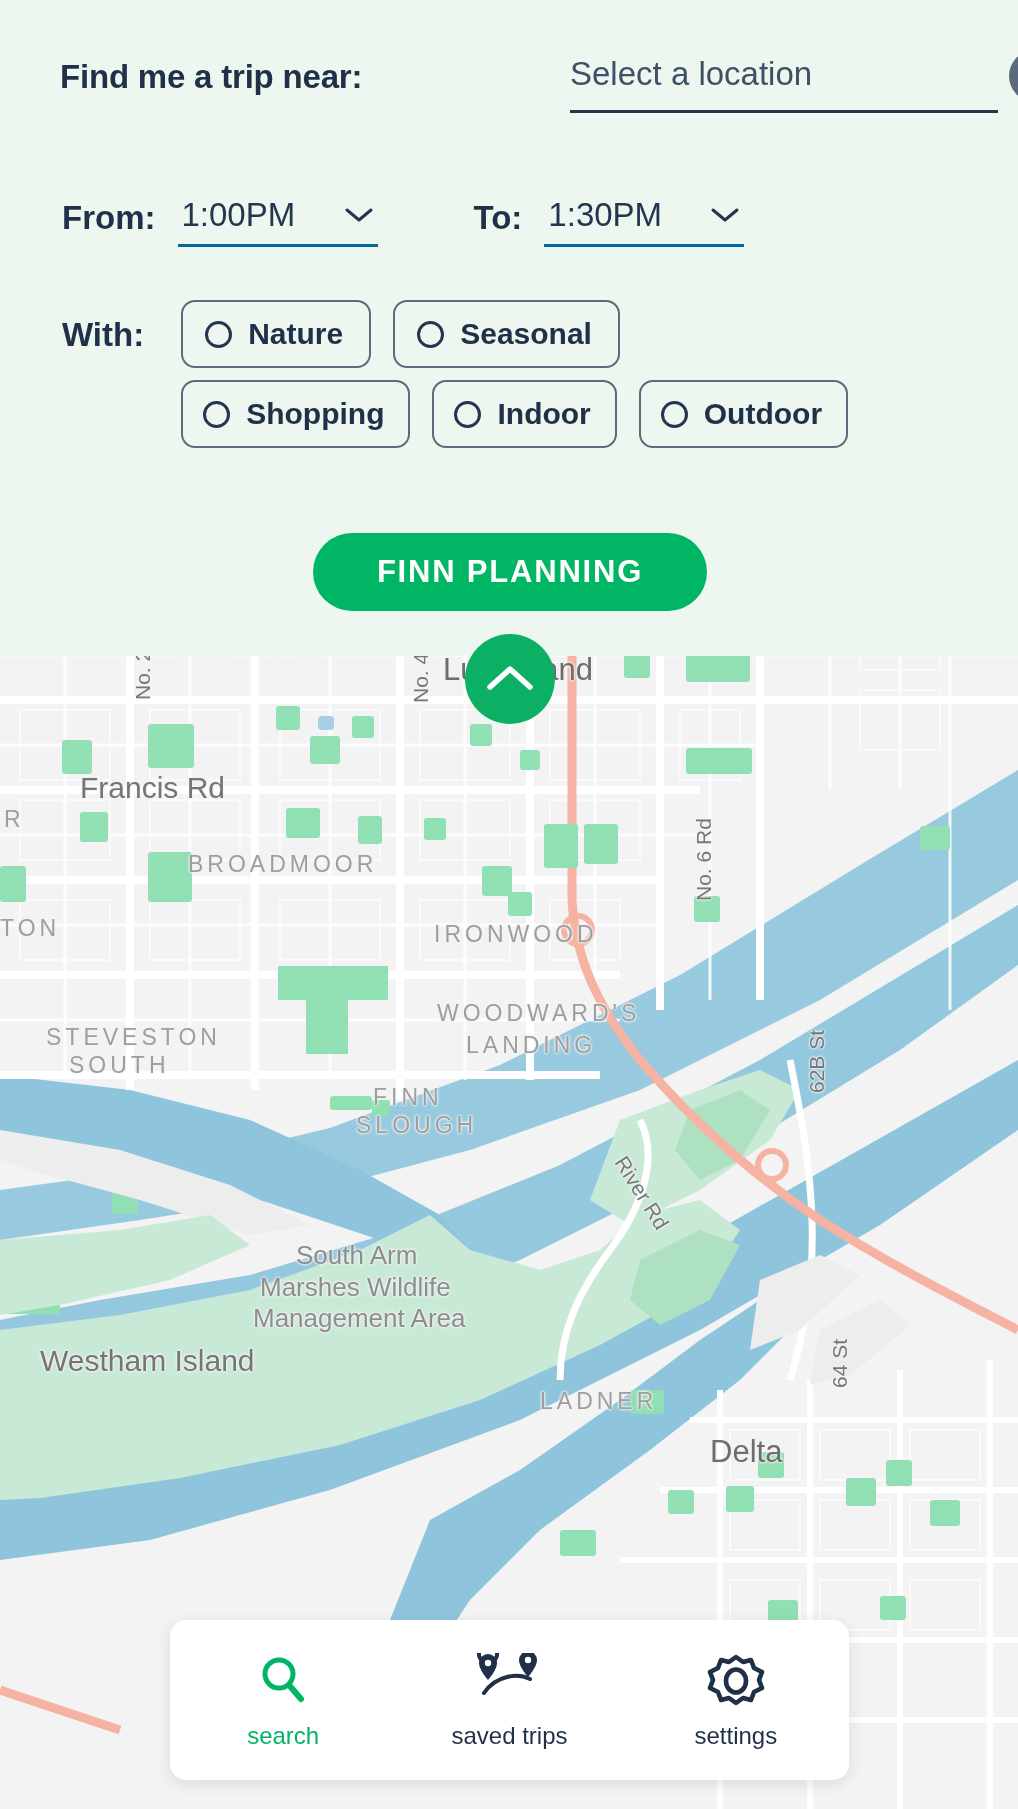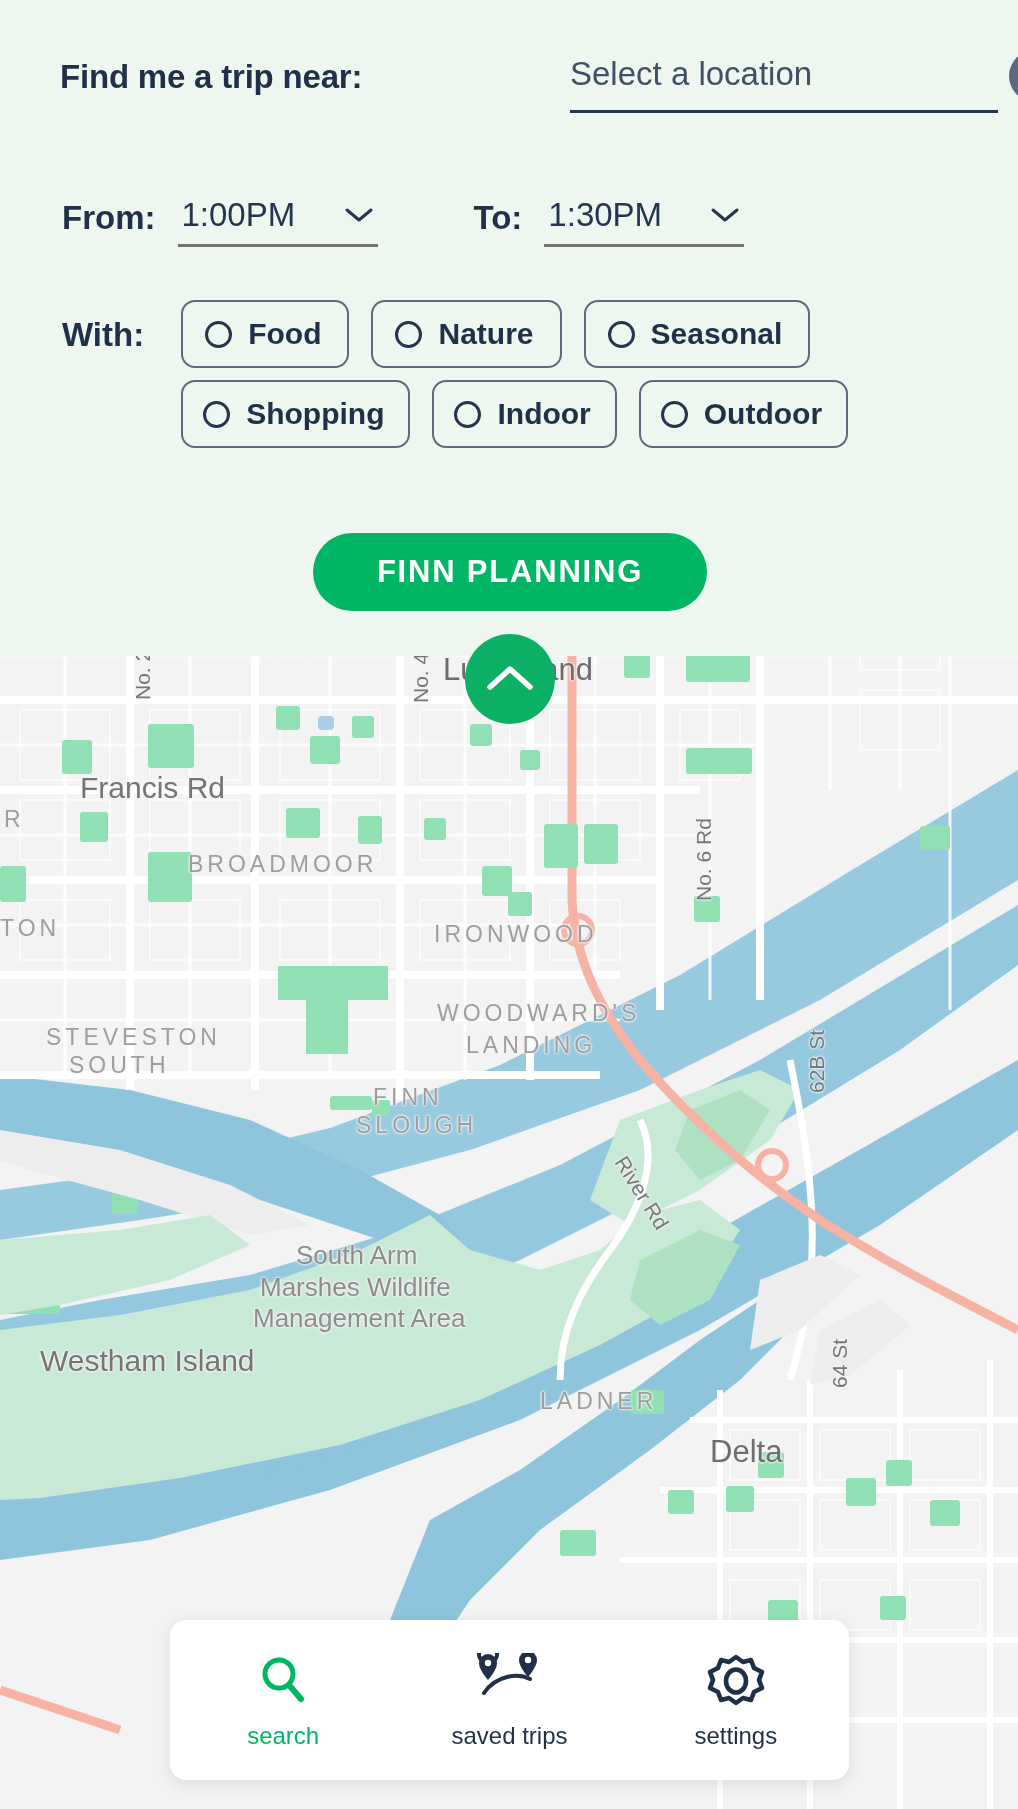--- a/index.html
+++ b/index.html
@@ -81,21 +81,21 @@
     position: absolute; left: 62px; top: 196px;
     display: flex; align-items: flex-end;
   }
   .time-label {
     font-size: 33px; font-weight: bold; color: #1f3048;
     margin-right: 22px; padding-bottom: 10px;
   }
   .select-wrap {
     position: relative;
     display: flex; align-items: center; justify-content: space-between;
-    border-bottom: 3px solid #737373;
+    border-bottom: 3px solid #0369a1;
     padding: 0 4px 10px 4px;
     cursor: pointer;
     min-width: 200px;
   }
   .select-wrap .val {
     font-size: 33px; color: #24364f; font-weight: 500;
   }
   .chev { margin-left: 24px; display: flex; }
   .gap-to { width: 96px; }
 
@@ -394,24 +394,20 @@
         </span>
       </div>
     </div>
 
     <div class="row-with">
       <span class="with-label">With:</span>
       <div class="chips">
         <div class="chip-row">
           <button class="chip">
             <span class="radio"></span>
-            <span class="lbl">Food</span>
-          </button>
-          <button class="chip">
-            <span class="radio"></span>
             <span class="lbl">Nature</span>
           </button>
           <button class="chip">
             <span class="radio"></span>
             <span class="lbl">Seasonal</span>
           </button>
         </div>
         <div class="chip-row">
           <button class="chip row2">
             <span class="radio"></span>

